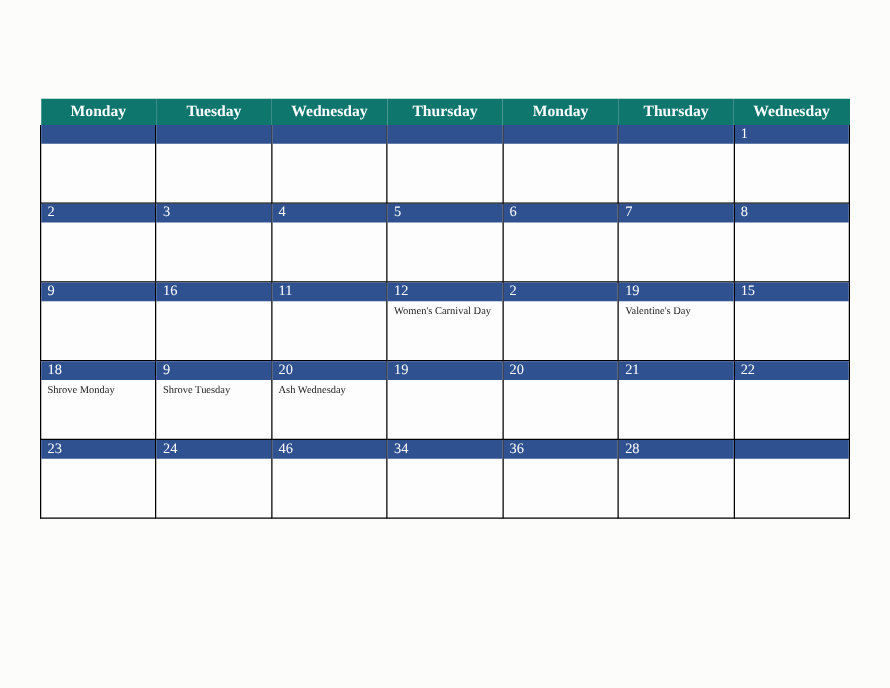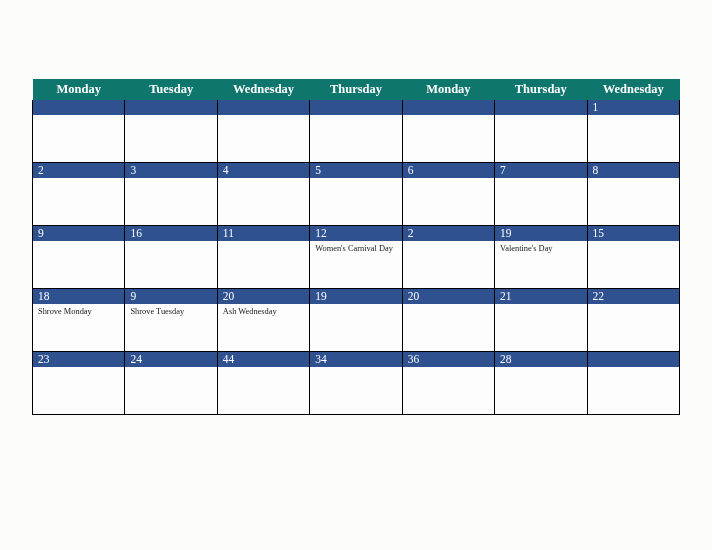--- a/index.html
+++ b/index.html
@@ -333,21 +333,21 @@
               <div class="daynum-bar">23</div>
             </div>
           </td>
           <td>
             <div class="cell-inner">
               <div class="daynum-bar">24</div>
             </div>
           </td>
           <td>
             <div class="cell-inner">
-              <div class="daynum-bar">44</div>
+              <div class="daynum-bar">46</div>
             </div>
           </td>
           <td>
             <div class="cell-inner">
               <div class="daynum-bar">34</div>
             </div>
           </td>
           <td>
             <div class="cell-inner">
               <div class="daynum-bar">36</div>

